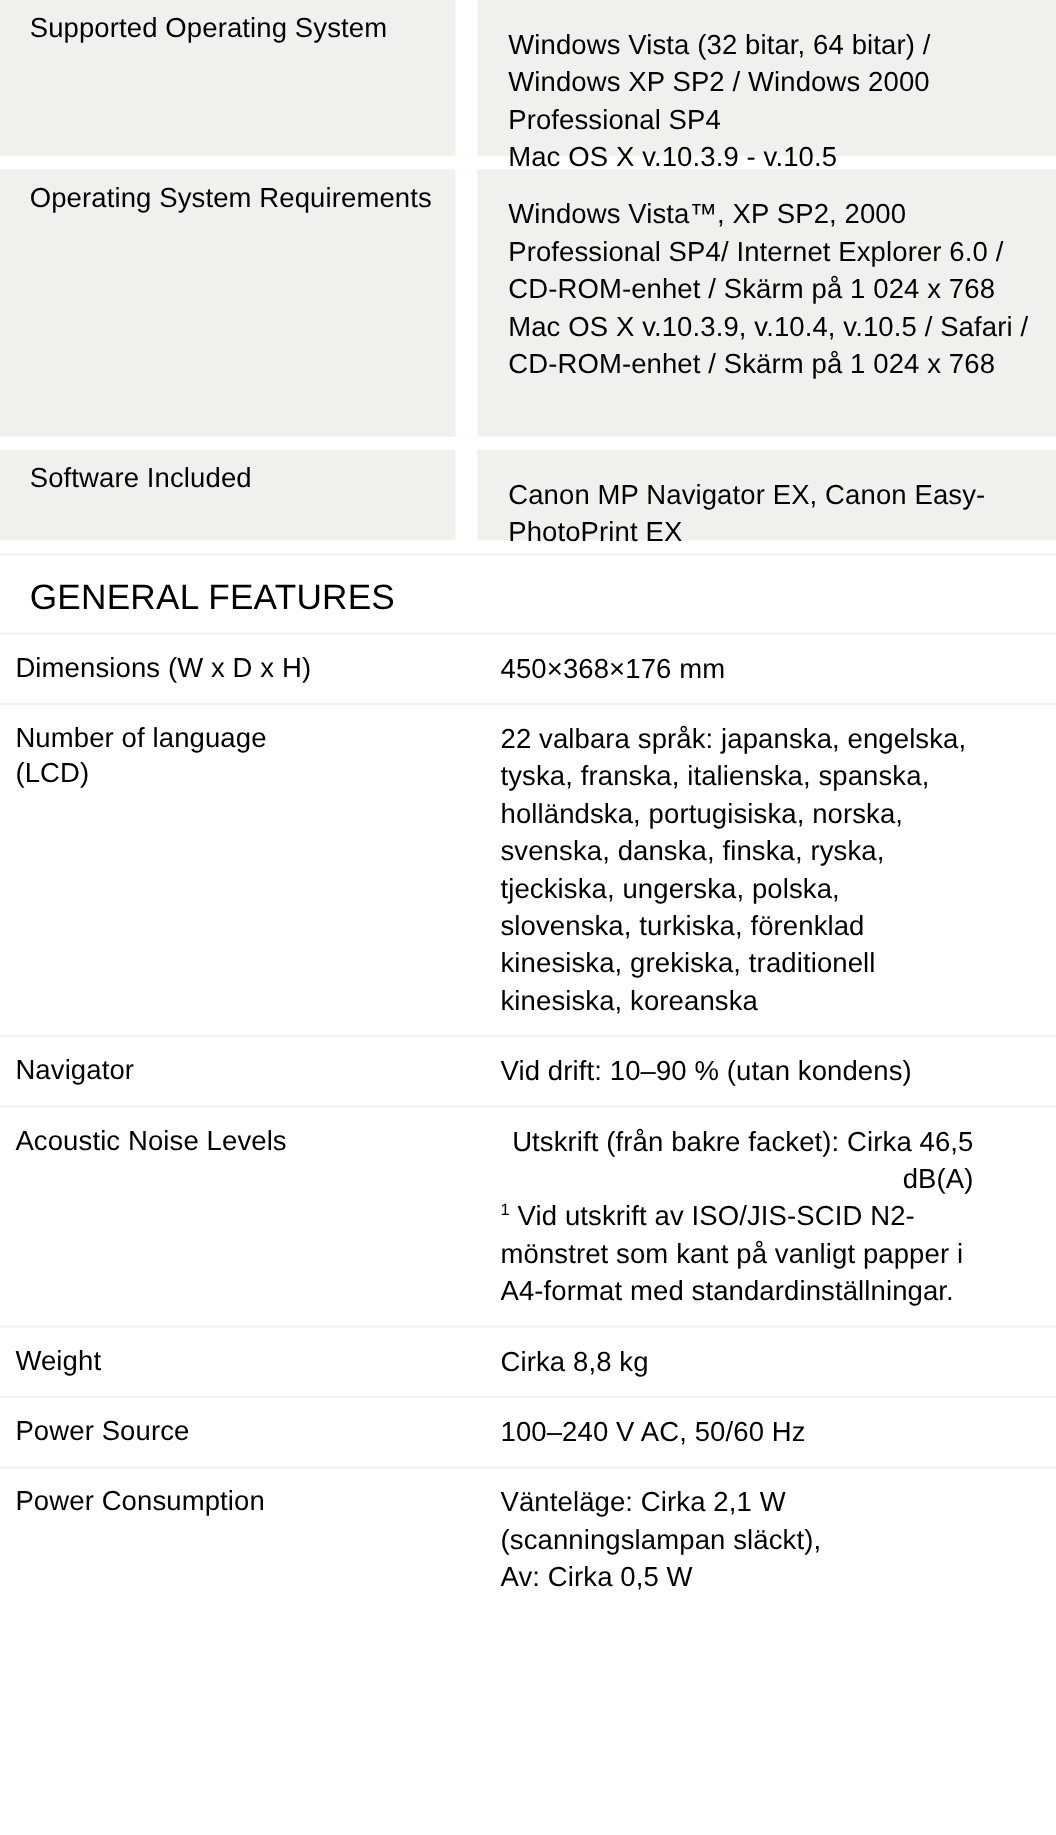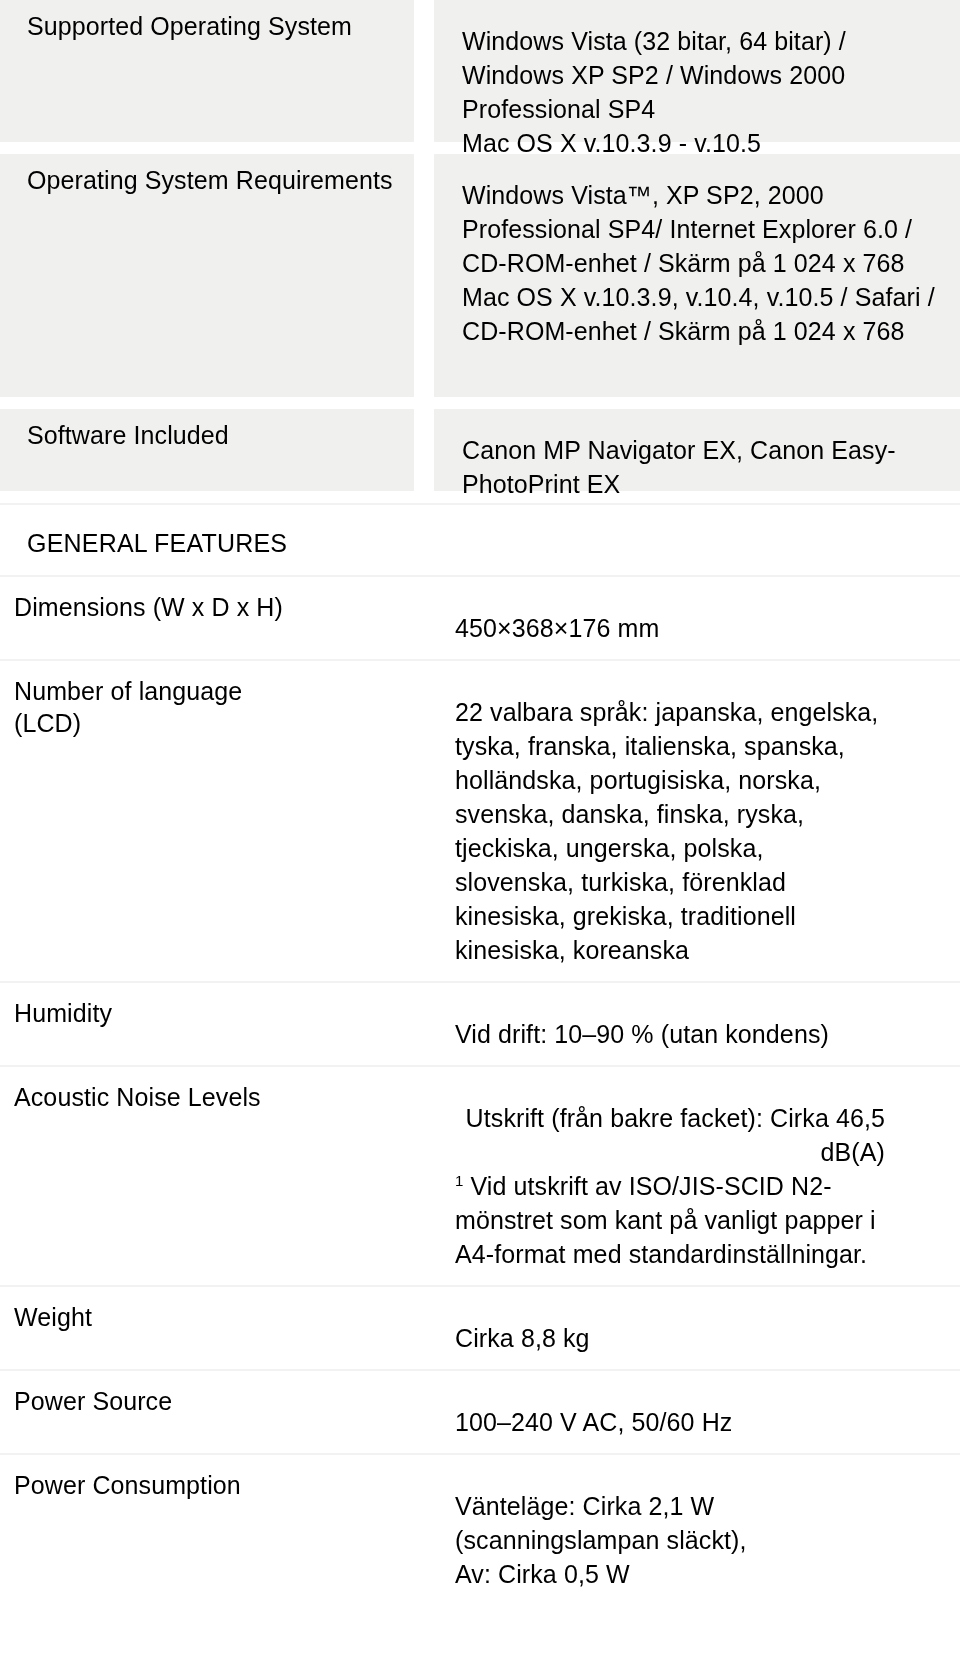--- a/index.html
+++ b/index.html
@@ -56,21 +56,21 @@
     letter-spacing: 0.1px;
   }
 
   
   .section-heading-row {
     border-top: 2px solid #f2f2f2;
     padding: 22px 0 16px 27px;
     background: #ffffff;
   }
   .section-heading {
-    font-size: 25px;
+    font-size: 32px;
     line-height: 32px;
     letter-spacing: 0.2px;
   }
 
   
   .plain-row {
     display: flex;
     align-items: flex-start;
     border-top: 2px solid #f2f2f2;
     background: #ffffff;
@@ -81,21 +81,20 @@
   .plain-row .cell-label {
     width: 428px;
     box-sizing: border-box;
     padding-left: 14px;
   }
   .plain-row .cell-value {
     flex: 1;
     box-sizing: border-box;
     padding-left: 27px;
     padding-right: 12px;
-    margin-top: 20px;
   }
   sup.fn {
     font-size: 15px;
     vertical-align: super;
     line-height: 0;
   }
   .nowrap { white-space: pre-wrap; }
 </style>
 </head>
 <body>
@@ -155,21 +154,21 @@
         <div class="label-text" style="max-width:260px;">Number of language (LCD)</div>
       </div>
       <div class="cell-value">
         <div class="value-text" style="max-width:430px;">22 valbara språk: japanska, engelska, tyska, franska, italienska, spanska, holländska, portugisiska, norska, svenska, danska, finska, ryska, tjeckiska, ungerska, polska, slovenska, turkiska, förenklad kinesiska, grekiska, traditionell kinesiska, koreanska</div>
       </div>
     </div>
 
 
     <div class="plain-row">
       <div class="cell-label">
-        <div class="label-text">Humidity</div>
+        <div class="label-text">Navigator</div>
       </div>
       <div class="cell-value">
         <div class="value-text">Vid drift: 10–90 % (utan kondens)</div>
       </div>
     </div>
 
     <div class="plain-row">
       <div class="cell-label">
         <div class="label-text">Acoustic Noise Levels</div>
       </div>

